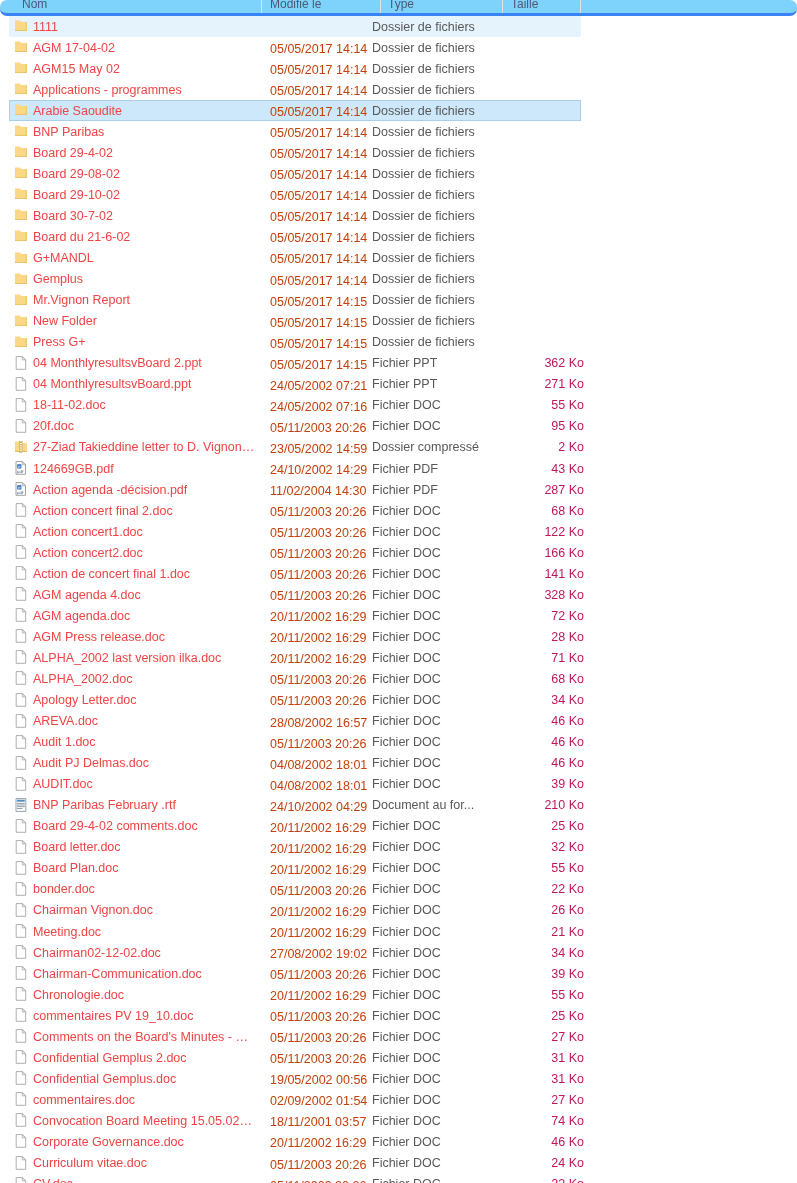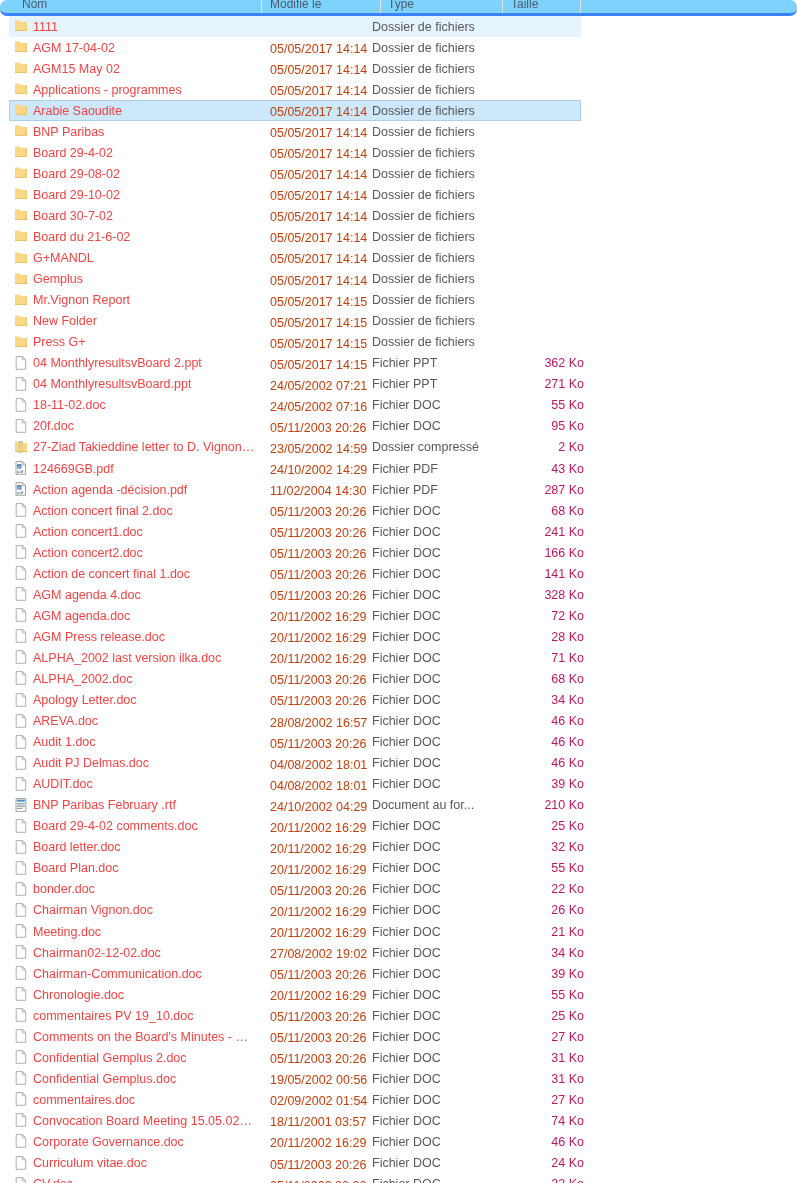--- a/index.html
+++ b/index.html
@@ -511,21 +511,21 @@
         <div class="hl"></div>
         <span class="cell c-icon">
           <svg class="ico ico-doc" viewBox="0 0 16 16">
             <path class="page" d="M3.2 1.6h6.1l3.4 3.3v9.4H3.2z"></path>
             <path class="fold" d="M9.3 1.6l3.4 3.3H9.3z"></path>
           </svg>
         </span>
         <span class="cell c-name">Action concert1.doc</span>
         <span class="cell c-date">05/11/2003 20:26</span>
         <span class="cell c-type">Fichier DOC</span>
-        <span class="cell c-size">241 Ko</span>
+        <span class="cell c-size">122 Ko</span>
       </div>
       <div class="row">
         <div class="hl"></div>
         <span class="cell c-icon">
           <svg class="ico ico-doc" viewBox="0 0 16 16">
             <path class="page" d="M3.2 1.6h6.1l3.4 3.3v9.4H3.2z"></path>
             <path class="fold" d="M9.3 1.6l3.4 3.3H9.3z"></path>
           </svg>
         </span>
         <span class="cell c-name">Action concert2.doc</span>

